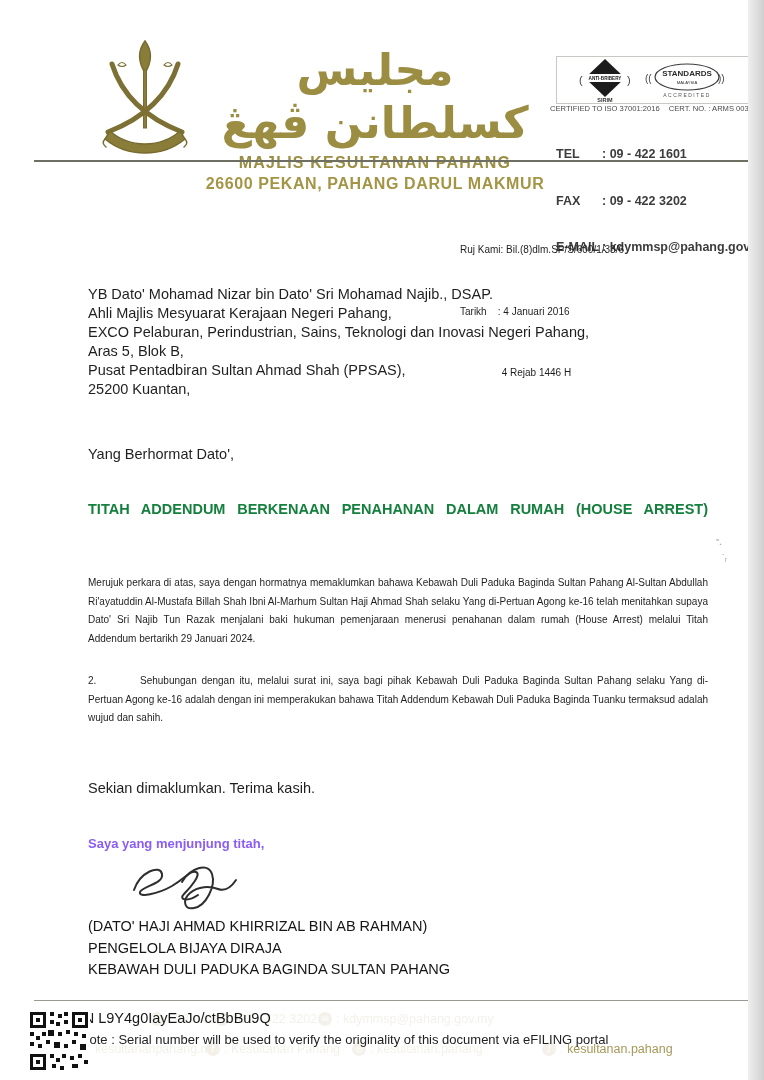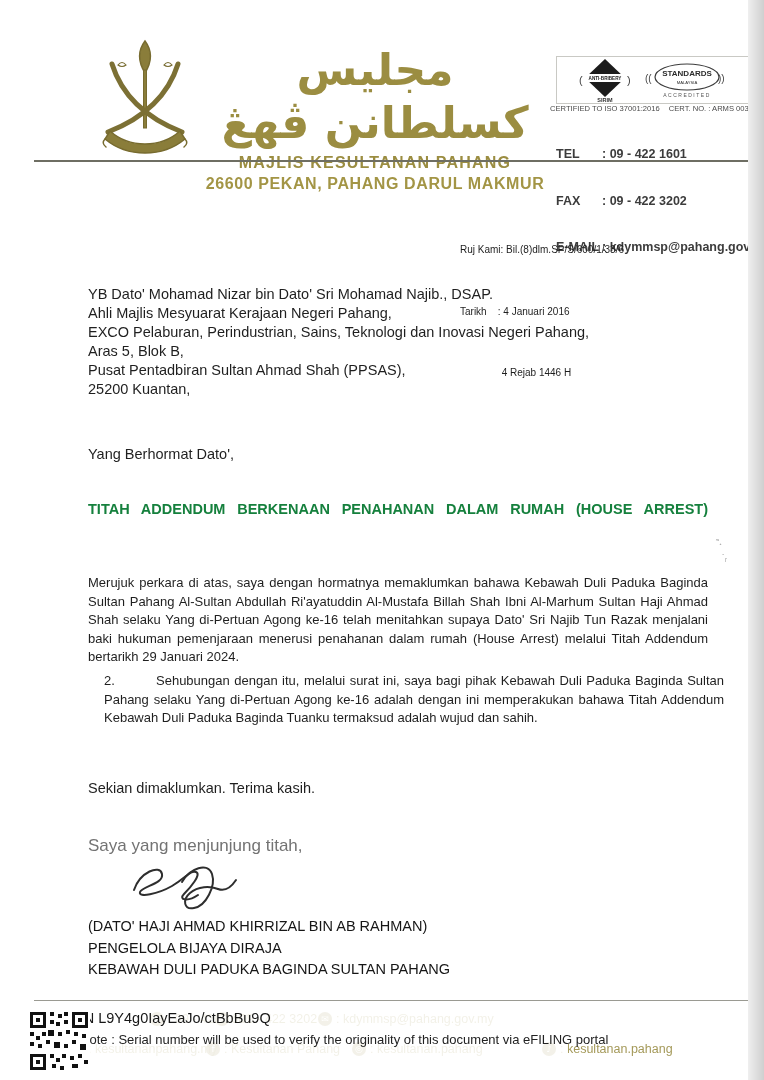--- a/index.html
+++ b/index.html
@@ -35,26 +35,26 @@
   .contact{left:556px;top:116px;font-size:12.5px;font-weight:bold;color:#3c3c3c;line-height:15.5px;white-space:pre;}
   .contact .lbl{display:inline-block;width:46px;}
   .rule{left:34px;top:160px;width:714px;height:2px;background:#6e6e63;}
   
   .refblock{left:460px;top:199px;font-size:10px;line-height:20.5px;color:#1e1e1e;white-space:pre;}
   
   .recipient{left:88px;top:285px;font-size:14.5px;line-height:19px;color:#1f1f1f;}
   .salutation{left:88px;top:446px;font-size:14.5px;color:#1f1f1f;}
   .subject{left:88px;top:497px;width:620px;font-weight:bold;font-size:14.5px;line-height:24px;color:#15803d;}
   .subject .l1{text-align:justify;text-align-last:justify;}
-  .para{width:620px;font-size:13px;line-height:18.6px;color:#1f1f1f;text-align:justify;margin:0;}
+  .para{width:620px;font-size:10px;line-height:18.6px;color:#1f1f1f;text-align:justify;margin:0;}
   .p1{left:88px;top:574px;}
-  .p2{left:104px;top:672px;}
+  .p2{left:88px;top:672px;}
   .pnum{display:inline-block;width:52px;}
   .closing{left:88px;top:780px;font-size:14.5px;color:#1f1f1f;}
-  .signoff{left:88px;top:836px;font-size:17px;color:#737373;}
+  .signoff{left:88px;top:836px;font-size:13px;color:#8b5cf6;font-weight:bold;}
   .signature{left:126px;top:858px;}
   .nameblock{left:88px;top:916px;font-size:14.5px;line-height:21.5px;color:#161616;}
   
   .f-rule{left:34px;top:1000px;width:714px;height:1px;background:#9a9a92;}
   .gold-row{font-size:12.5px;color:rgba(148,135,60,0.85);white-space:nowrap;display:flex;align-items:center;gap:4px;}
   .gicon{
     display:inline-block;width:14px;height:14px;border-radius:50%;
     background:rgba(146,133,58,0.8);color:#fff;font-size:9px;line-height:14px;text-align:center;
     font-family:"DejaVu Sans", sans-serif;
   }

